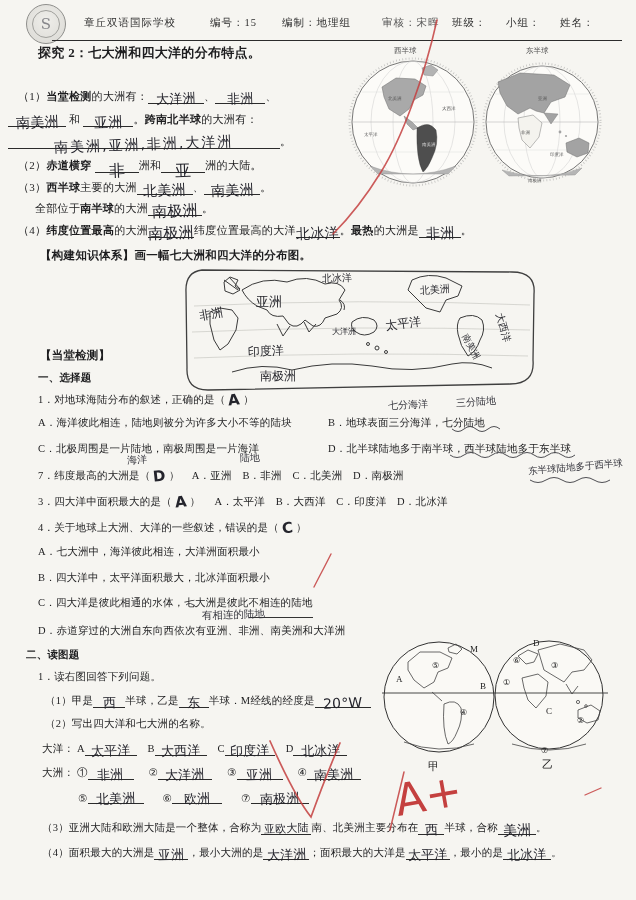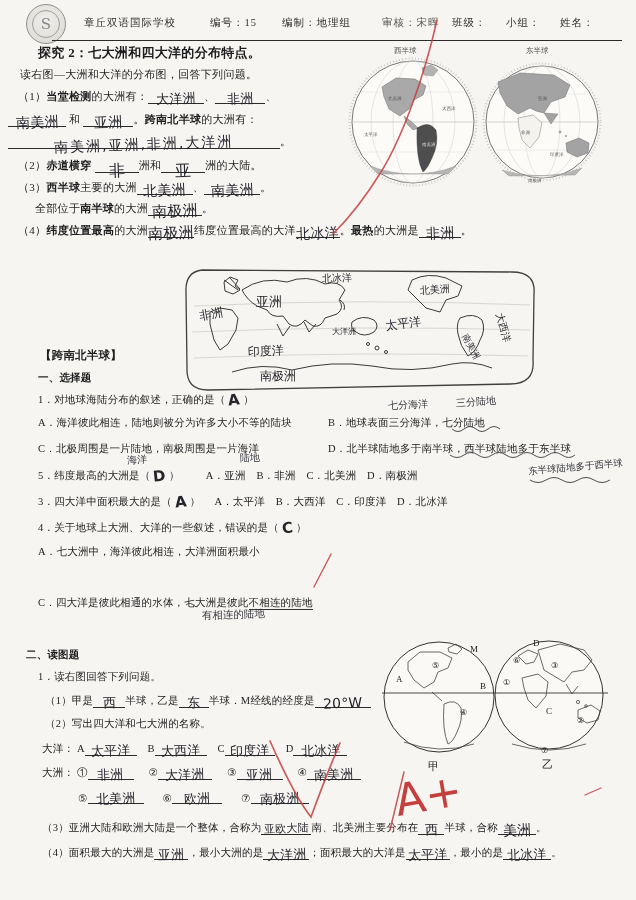--- a/index.html
+++ b/index.html
@@ -14,21 +14,21 @@
   .hw{font-family:"DejaVu Sans",sans-serif;color:#24242c}
   .ansL{display:inline-block;font-size:15px;font-weight:bold;transform:rotate(-6deg);
         margin:0 3px;vertical-align:-2px}
   .bl{display:inline-block;border-bottom:1.1px solid #2b2b2b;text-align:center;
       vertical-align:bottom;line-height:1;height:14px}
   .bl>.hw{display:inline-block;font-size:13px;line-height:1;transform:rotate(-2deg);
       position:relative;top:3px}
   .bl.big>.hw{font-size:16px;top:5px}
   .note{position:absolute;font-family:"DejaVu Sans",sans-serif;color:#34343c;
       font-size:10px;white-space:nowrap}
-  .uhand{border-bottom:1px solid #333;padding-bottom:1px}
+  .uhand{border-bottom:1px solid #333;padding-bottom:9px}
   .hrule{position:absolute;left:52px;width:570px;top:40px;border-top:1.6px solid #2c2c2c}
   .logo{position:absolute;left:26px;top:4px;width:38px;height:38px;border:1.2px solid #8f8f8c;
       border-radius:50%;background:radial-gradient(circle at 50% 40%,#efeeea,#d9d8d3)}
   .logo-inner{position:absolute;left:5px;top:5px;width:26px;height:26px;border:1px solid #a0a09c;
       border-radius:50%;color:#86868a;font-size:15px;text-align:center;line-height:26px;
       font-family:"DejaVu Serif",serif}
   .footer{position:absolute;left:0;right:0;top:874px;text-align:center;font-size:11px;letter-spacing:2px}
   svg text.hws{font-family:"DejaVu Sans",sans-serif;fill:#26262c}
   svg text.map{font-family:"Liberation Serif",serif;fill:#555}
   svg text.fig{font-family:"Liberation Serif",serif;fill:#222}
@@ -44,21 +44,20 @@
   <div class="abs hf" style="left:84px;top:16px">章丘双语国际学校</div>
   <div class="abs hf" style="left:210px;top:16px"><span>编号：</span><span>15</span></div>
   <div class="abs hf" style="left:282px;top:16px"><span>编制：</span><span>地理组</span></div>
   <div class="abs hf gray" style="left:382px;top:16px"><span>审核：</span><span>宋晖</span></div>
   <div class="abs hf" style="left:452px;top:16px">班级：</div>
   <div class="abs hf" style="left:506px;top:16px">小组：</div>
   <div class="abs hf" style="left:560px;top:16px">姓名：</div>
   <div class="hrule"></div>
 
   <div class="abs pr b" style="left:38px;top:44px;font-size:13px">探究 2：七大洲和四大洋的分布特点。</div>
-  <div class="abs pr" style="left:20px;top:67px">读右图—大洲和大洋的分布图，回答下列问题。</div>
 
   <div class="abs pr" style="left:18px;top:89px">
     <span>（1）</span><span class="b">当堂检测</span><span>的大洲有：</span><span class="bl" style="min-width:56px"><span class="hw">大洋洲</span></span><span>、</span><span class="bl" style="min-width:50px"><span class="hw">非洲</span></span><span>、</span>
   </div>
   <div class="abs pr" style="left:8px;top:112px">
     <span class="bl" style="min-width:58px"><span class="hw" style="font-size:14px">南美洲</span></span>
     <span>和</span>
     <span class="bl" style="min-width:50px"><span class="hw" style="font-size:14px">亚洲</span></span><span>。</span><span class="b">跨南北半球</span><span>的大洲有：</span>
   </div>
   <div class="abs pr" style="left:8px;top:134px">
@@ -117,20 +116,21 @@
       <circle cx="222" cy="92" r="1.4" fill="#a3a3a3"></circle>
       <circle cx="228" cy="96" r="1.1" fill="#a3a3a3"></circle>
       <path d="M 164,130 q 40,13 80,-2 l -7,7 -66,1 z" fill="#b5b5b5" stroke="#8a8a8a" stroke-width=".4"></path>
       <text class="map" x="200" y="60" font-size="4.5">亚洲</text>
       <text class="map" x="183" y="94" font-size="4.5">非洲</text>
       <text class="map" x="212" y="116" font-size="4.5">印度洋</text>
       <text class="map" x="190" y="142" font-size="4.5">南极洲</text>
     </g>
   </svg>
 
+  <div class="abs pr b" style="left:40px;top:248px;font-size:11.5px">【构建知识体系】画一幅七大洲和四大洋的分布图。</div>
 
   <svg class="abs" style="left:172px;top:260px" width="372" height="134" viewBox="0 0 372 134">
     <g stroke="#c9c9c3" stroke-width=".7" fill="none">
       <path d="M 22,46 Q 185,38 358,45"></path>
       <path d="M 20,72 Q 185,65 358,70"></path>
       <path d="M 22,98 Q 185,91 356,96"></path>
     </g>
     <path d="M 30,10 L 340,12 Q 364,12 362,34 L 361,100 Q 363,124 338,124 L 36,130 Q 14,130 15,108 L 14,32 Q 13,12 30,10 Z" fill="none" stroke="#3f3f3f" stroke-width="1.3" stroke-linejoin="round"></path>
     <g stroke="#3a3a3a" stroke-width="1" fill="none" stroke-linejoin="round">
       <path d="M 52,22 l 6,-5 8,3 -3,6 5,4 -7,4 -8,-3 z M 52,20 l 14,10 M 57,17 l 11,12"></path>
@@ -151,52 +151,54 @@
     <text class="hws" x="28" y="60" font-size="12" transform="rotate(-10 28 60)">非洲</text>
     <text class="hws" x="160" y="74" font-size="8">大洋洲</text>
     <text class="hws" x="76" y="96" font-size="12" transform="rotate(-3 76 96)">印度洋</text>
     <text class="hws" x="214" y="70" font-size="12" transform="rotate(-8 214 70)">太平洋</text>
     <text class="hws" x="248" y="34" font-size="10" transform="rotate(-4 248 34)">北美洲</text>
     <text class="hws" x="290" y="76" font-size="9" transform="rotate(62 290 76)">南美洲</text>
     <text class="hws" x="324" y="54" font-size="10" transform="rotate(74 324 54)">大西洋</text>
     <text class="hws" x="88" y="120" font-size="12">南极洲</text>
   </svg>
 
-  <div class="abs pq b" style="left:40px;top:348px;font-size:11.5px">【跨南北半球】</div>
+  <div class="abs pq b" style="left:40px;top:348px;font-size:11.5px">【当堂检测】</div>
   <div class="abs pq b" style="left:38px;top:371px">一、选择题</div>
 
   <div class="abs pq" style="left:38px;top:391px">
     <span>1．对地球海陆分布的叙述，正确的是（</span><span class="hw ansL">A</span><span>）</span>
   </div>
   <div class="abs pq" style="left:38px;top:416px">A．海洋彼此相连，陆地则被分为许多大小不等的陆块</div>
   <div class="abs pq" style="left:328px;top:416px">B．地球表面三分海洋，七分陆地</div>
   <div class="note" style="left:388px;top:398px;transform:rotate(-3deg)">七分海洋</div>
   <div class="note" style="left:456px;top:395px;transform:rotate(-4deg)">三分陆地</div>
   <div class="abs pq" style="left:38px;top:442px">C．北极周围是一片陆地，南极周围是一片海洋</div>
   <div class="abs pq" style="left:328px;top:442px">D．北半球陆地多于南半球，西半球陆地多于东半球</div>
   <div class="note" style="left:127px;top:453px;transform:rotate(-3deg)">海洋</div>
   <div class="note" style="left:240px;top:451px;transform:rotate(-2deg)">陆地</div>
   <div class="note" style="left:528px;top:461px;font-size:9.5px;transform:rotate(-5deg)">东半球陆地多于西半球</div>
 
   <div class="abs pq" style="left:38px;top:467px">
-    <span>5．纬度最高的大洲是（</span><span class="hw ansL">D</span><span>）</span><span style="margin-left:26px">A．亚洲　B．非洲　C．北美洲　D．南极洲</span>
+    <span>7．纬度最高的大洲是（</span><span class="hw ansL">D</span><span>）</span><span style="margin-left:12px">A．亚洲　B．非洲　C．北美洲　D．南极洲</span>
   </div>
 
   <div class="abs pq" style="left:38px;top:493px">
     <span>3．四大洋中面积最大的是（</span><span class="hw ansL">A</span><span>）</span><span style="margin-left:14px">A．太平洋　B．大西洋　C．印度洋　D．北冰洋</span>
   </div>
 
   <div class="abs pq" style="left:38px;top:519px">
     <span>4．关于地球上大洲、大洋的一些叙述，错误的是（</span><span class="hw ansL">C</span><span>）</span>
   </div>
   <div class="abs pq" style="left:38px;top:545px">A．七大洲中，海洋彼此相连，大洋洲面积最小</div>
+  <div class="abs pq" style="left:38px;top:571px">B．四大洋中，太平洋面积最大，北冰洋面积最小</div>
   <div class="abs pq" style="left:38px;top:596px">
     <span>C．四大洋是彼此相通的水体，七大洲是彼此</span><span class="uhand">不相连的陆地</span>
   </div>
   <div class="note" style="left:202px;top:608px;font-size:10.5px;transform:rotate(-2deg)">有相连的陆地</div>
+  <div class="abs pq" style="left:38px;top:624px">D．赤道穿过的大洲自东向西依次有亚洲、非洲、南美洲和大洋洲</div>
 
   <div class="abs pq b" style="left:26px;top:648px">二、读图题</div>
   <div class="abs pq" style="left:38px;top:670px">1．读右图回答下列问题。</div>
 
   <div class="abs pq" style="left:45px;top:693px">
     <span>（1）甲是</span><span class="bl" style="min-width:32px"><span class="hw">西</span></span><span>半球，乙是</span><span class="bl" style="min-width:30px"><span class="hw">东</span></span><span>半球．M经线的经度是</span><span class="bl" style="min-width:56px"><span class="hw" style="font-size:14px">20°W</span></span>
   </div>
   <div class="abs pq" style="left:45px;top:717px">（2）写出四大洋和七大洲的名称。</div>
 
   <div class="abs pq" style="left:42px;top:741px">

